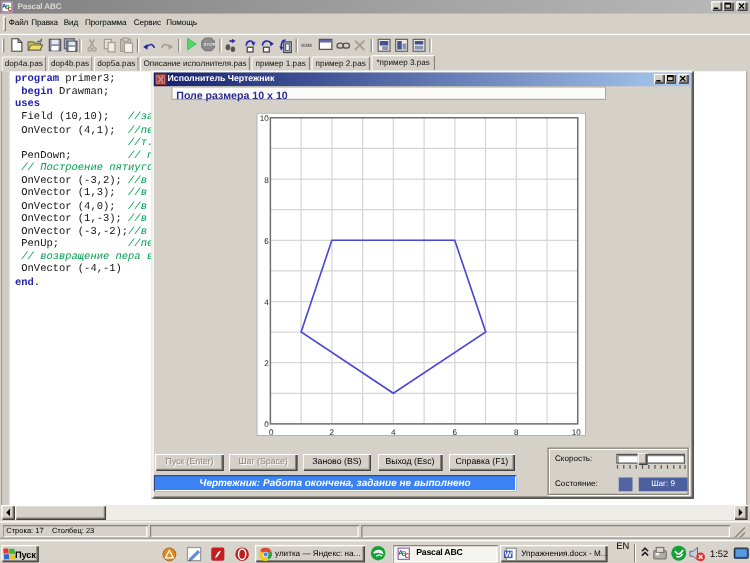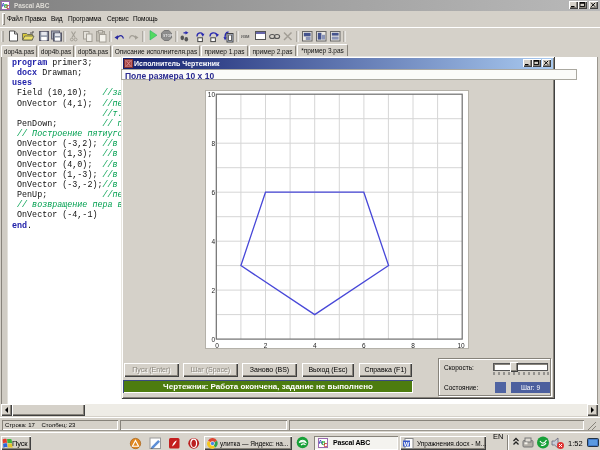--- a/index.html
+++ b/index.html
@@ -194,21 +194,21 @@
   <div class="abs tab" style="left:75px;width:36px;">dop5a.pas</div>
   <div class="abs tab" style="left:112px;width:88px;">Описание исполнителя.pas</div>
   <div class="abs tab" style="left:201px;width:47px;">пример 1.pas</div>
   <div class="abs tab" style="left:249px;width:47px;">пример 2.pas</div>
   <div class="abs tab" style="left:297px;width:51px;top:0px;height:13px;">*пример 3.pas</div>
 </div>
 
 <div class="abs" style="left:1px;top:57px;width:597px;height:347px;background:#fff;border-left:1px solid #87837b;border-right:1px solid #9a968e;">
   <div class="abs" style="left:0;top:0;width:6px;height:347px;background:#d0ccc4;border-right:1px solid #e2e0da;"></div>
   <pre id="code" style="position:absolute;left:10px;top:1px;font-family:'Liberation Mono',monospace;font-size:8.4px;line-height:10.15px;color:#111;"><b class="kw">program</b> primer3;
- <b class="kw">docx</b> Drawman;
+ <b class="kw">begin</b> Drawman;
 <b class="kw">uses</b>
  Field (10,10);   <i class="cm">//задание размеров поля</i>
  OnVector (4,1);  <i class="cm">//перемещение пера в точку</i>
                   <i class="cm">//т.е. в начальную вершину</i>
  PenDown;         <i class="cm">// перо опустить</i>
  <i class="cm">// Построение пятиугольника</i>
  OnVector (-3,2); <i class="cm">//в точку (1,3)</i>
  OnVector (1,3);  <i class="cm">//в точку (2,6)</i>
  OnVector (4,0);  <i class="cm">//в точку (6,6)</i>
  OnVector (1,-3); <i class="cm">//в точку (7,3)</i>
@@ -263,21 +263,21 @@
           <rect x="2" y="1.5" width="4.5" height="1.2" fill="#000"></rect>
         </svg>
       </div>
     <div class="abs raised" style="left:419px;top:1px;width:9px;height:8px;">
         <svg width="9" height="8">
           <path d="M2.2 1.8 L6.2 5.8 M6.2 1.8 L2.2 5.8" stroke="#000" stroke-width="1"></path>
         </svg>
       </div>
   </div>
 
-  <div class="abs" style="left:0;top:13px;width:456px;height:11px;background:#fbfbf9;border:1px solid #aaa8a0;">
+  <div class="abs" style="left:16px;top:13px;width:348px;height:11px;background:#fbfbf9;border:1px solid #aaa8a0;">
     <div class="abs" style="left:3px;top:0.5px;font-size:8.5px;font-weight:bold;color:#2a2a90;">Поле размера 10 x 10</div>
   </div>
 
   <div class="abs" style="left:84px;top:34px;width:264px;height:259px;background:#fff;border:1px solid #b4b1a9;" id="plotpanel">
   <svg width="264" height="259" style="position:absolute;left:-1px;top:-1px;">
     <g stroke="#d6d6d6" stroke-width="1">
       <line x1="35.9" y1="4.2" x2="35.9" y2="249.1"></line>
           <line x1="60.5" y1="4.2" x2="60.5" y2="249.1"></line>
           <line x1="85.1" y1="4.2" x2="85.1" y2="249.1"></line>
           <line x1="109.7" y1="4.2" x2="109.7" y2="249.1"></line>
@@ -330,36 +330,36 @@
     <div class="abs sunken" style="left:54px;top:4px;width:55px;height:8px;background:#fff;border:1px solid #555;"></div>
     <div class="abs raised" style="left:71px;top:3px;width:8px;height:10px;"></div>
     <svg class="abs" style="left:54px;top:13px;" width="56" height="4">
       <path d="M1 0 V3 M6 0 V3 M11 0 V3 M16 0 V3 M21 0 V3 M26 0 V3 M31 0 V3 M36 0 V3 M41 0 V3 M46 0 V3 M51 0 V3 M55 0 V3" stroke="#555" stroke-width="1"></path>
     </svg>
     <div class="abs" style="left:5px;top:25px;font-size:6.5px;">Состояние:</div>
     <div class="abs" style="left:56px;top:23px;width:11px;height:11px;background:#5064a2;"></div>
     <div class="abs" style="left:72px;top:23px;width:39px;height:11px;background:#4c5f9e;color:#fff;font-size:6.5px;text-align:center;line-height:11px;">Шаг: 9</div>
   </div>
 
-  <div class="abs" style="left:2px;top:324px;width:290px;height:13px;background:#4d7c0f;box-shadow:inset 1px 1px 0 #3a4a80, inset -1px -1px 0 #fff;color:#fff;font-size:8px;font-weight:bold;text-align:center;line-height:13px;">Чертежник: Работа окончена, задание не выполнено</div>
+  <div class="abs" style="left:2px;top:324px;width:290px;height:13px;background:#3b82f6;box-shadow:inset 1px 1px 0 #3a4a80, inset -1px -1px 0 #fff;color:#fff;font-size:8px;font-weight:bold;text-align:center;line-height:13px;font-style:italic;">Чертежник: Работа окончена, задание не выполнено</div>
 </div>
 
 <div class="abs" style="left:0;top:430px;width:600px;height:20px;background:#d8d4cc;border-top:1px solid #9a968e;" id="taskbar">
   <div class="abs" style="left:0;top:1px;width:600px;height:1px;background:#fff;"></div>
 
   <div class="abs raised" style="left:1px;top:5px;width:30px;height:14px;">
     <svg width="11" height="12" style="position:absolute;left:1px;top:1px;">
         <g transform="rotate(-6 5 6)">
           <path d="M1 2 C2.5 1, 4 1.5, 5 2 L5 6 C4 5.5, 2.5 5, 1 6 Z" fill="#e43c2c"></path>
           <path d="M5.5 2 C7 2.5, 8.5 2, 10 3 L10 7 C8.5 6, 7 6.5, 5.5 6 Z" fill="#3cb43c"></path>
           <path d="M1 6.5 C2.5 5.5, 4 6, 5 6.5 L5 10.5 C4 10, 2.5 9.5, 1 10.5 Z" fill="#2c64dc"></path>
           <path d="M5.5 6.5 C7 7, 8.5 6.5, 10 7.5 L10 11.5 C8.5 10.5, 7 11, 5.5 10.5 Z" fill="#e4c42c"></path>
         </g>
       </svg>
-    <span style="position:absolute;left:11px;top:3px;font-size:7.5px;font-weight:normal;color:#000;letter-spacing:-0.2px;">Пуск</span>
+    <span style="position:absolute;left:11px;top:3px;font-size:7.5px;font-weight:bold;color:#000;letter-spacing:-0.2px;">Пуск</span>
   </div>
 
 
   <svg width="80" height="14" style="position:absolute;left:128px;top:6px;">
     <circle cx="7.5" cy="6.5" r="5.2" fill="#e08820"></circle>
       <circle cx="7.5" cy="6.5" r="5.2" fill="none" stroke="#9a5810" stroke-width="0.6"></circle>
       <path d="M7.5 3.4 L10.6 9.2 H4.4 Z" fill="none" stroke="#fff" stroke-width="1.1"></path>
     <g transform="translate(20,0)">
         <rect x="2" y="1" width="10.5" height="10.5" fill="#fff" stroke="#999"></rect>
         <path d="M3 10.2 L10.2 3 L12 4.8 L4.8 12 Z" fill="#5d8fd6"></path>

